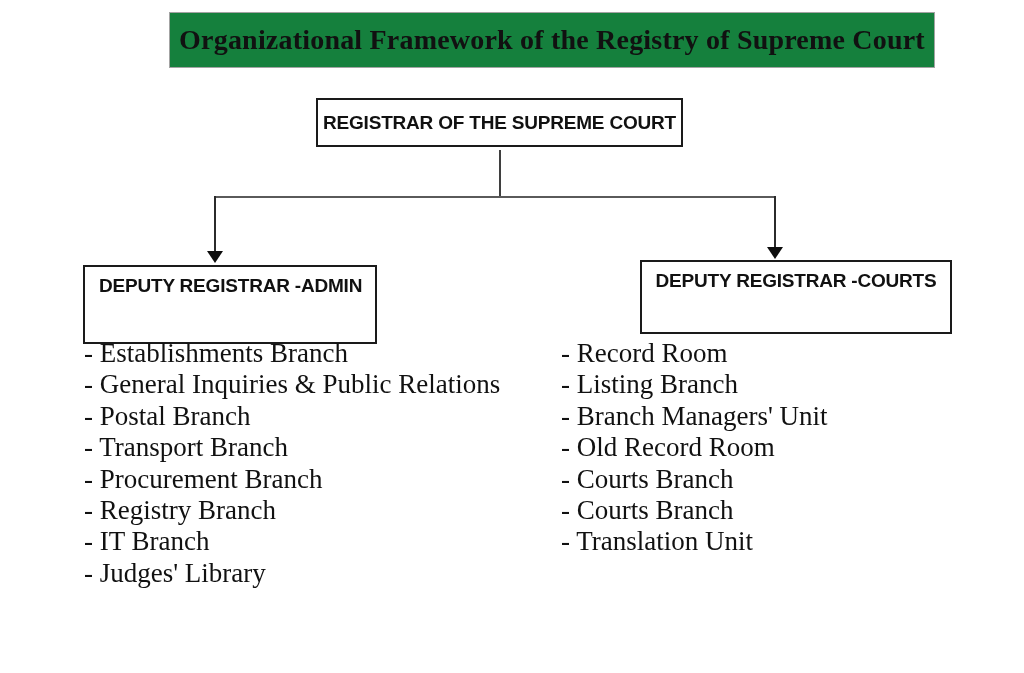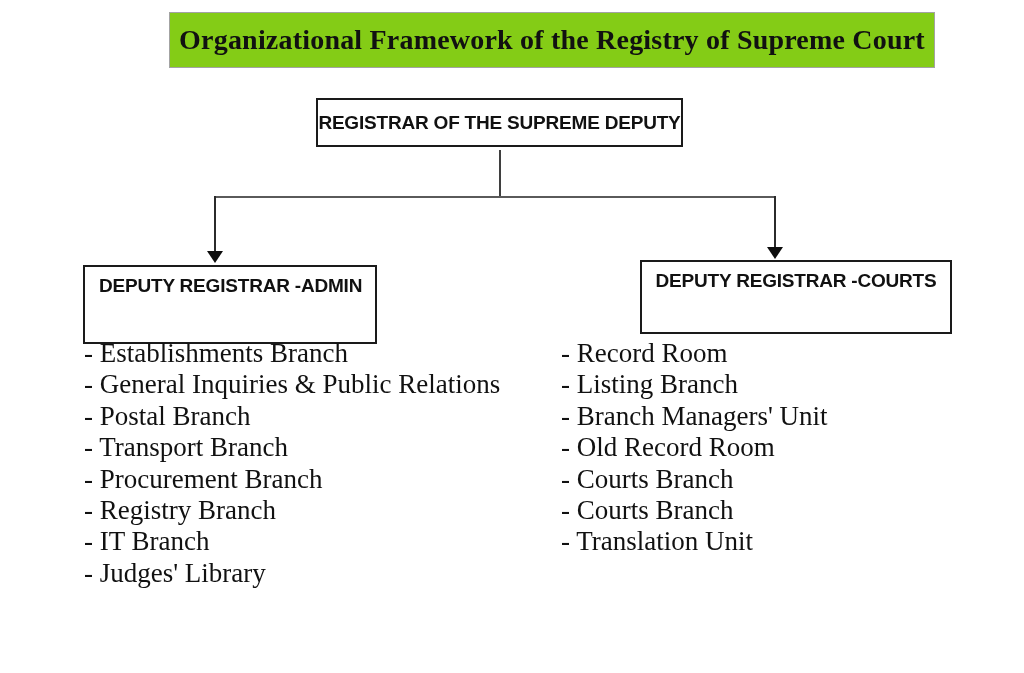--- a/index.html
+++ b/index.html
@@ -3,21 +3,21 @@
 <meta charset="utf-8">
 <style>
   * { margin:0; padding:0; box-sizing:border-box; }
   html,body { background:#ffffff; }
   .canvas {
     position:relative; width:1024px; height:673px; background:#ffffff;
     font-family:"Liberation Sans", sans-serif; color:#111; overflow:hidden;
   }
   .title-box {
     position:absolute; left:169px; top:12px; width:766px; height:56px;
-    border:1px solid #a3a3a3; background:#84cc16;
+    border:1px solid #a3a3a3; background:#15803d;
     display:flex; align-items:center; justify-content:center;
   }
   .title-box span {
     font-family:"Liberation Serif", serif; font-weight:bold; font-size:28px;
     letter-spacing:0.2px; white-space:nowrap;
   }
   .node {
     position:absolute; border:2px solid #1a1a1a; background:#fff;
     font-weight:bold; font-size:19px; letter-spacing:-0.2px; white-space:nowrap;
   }
@@ -53,21 +53,21 @@
 </head>
 <body>
 
 <div class="canvas">
 
   <div class="title-box">
     <span>Organizational Framework of the Registry of Supreme Court</span>
   </div>
 
   <div class="node node-registrar">
-    <span>REGISTRAR OF THE SUPREME DEPUTY</span>
+    <span>REGISTRAR OF THE SUPREME COURT</span>
   </div>
 
   <div class="line stem"></div>
   <div class="line crossbar"></div>
   <div class="line drop-admin"></div>
   <div class="line drop-courts"></div>
   <div class="arrow-down arrow-admin"></div>
   <div class="arrow-down arrow-courts"></div>
 
   <div class="node node-admin">

